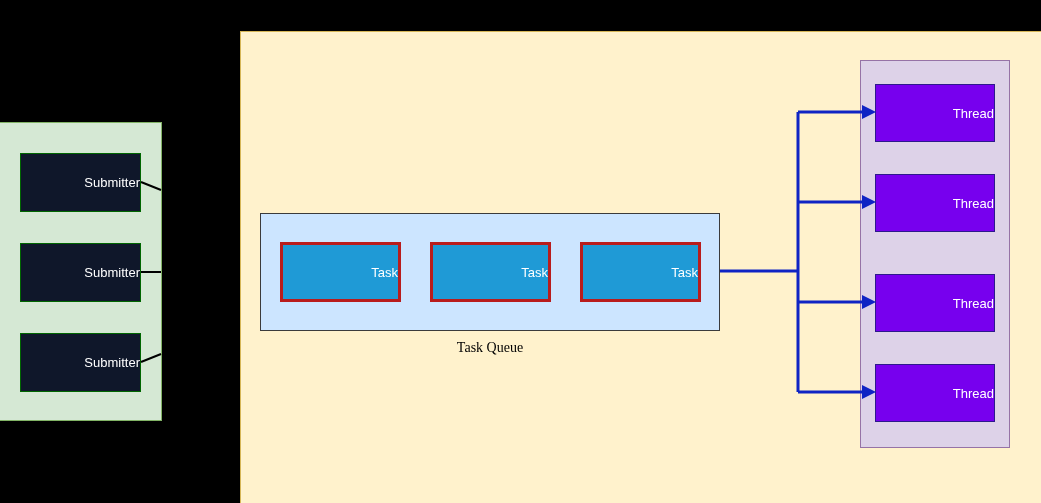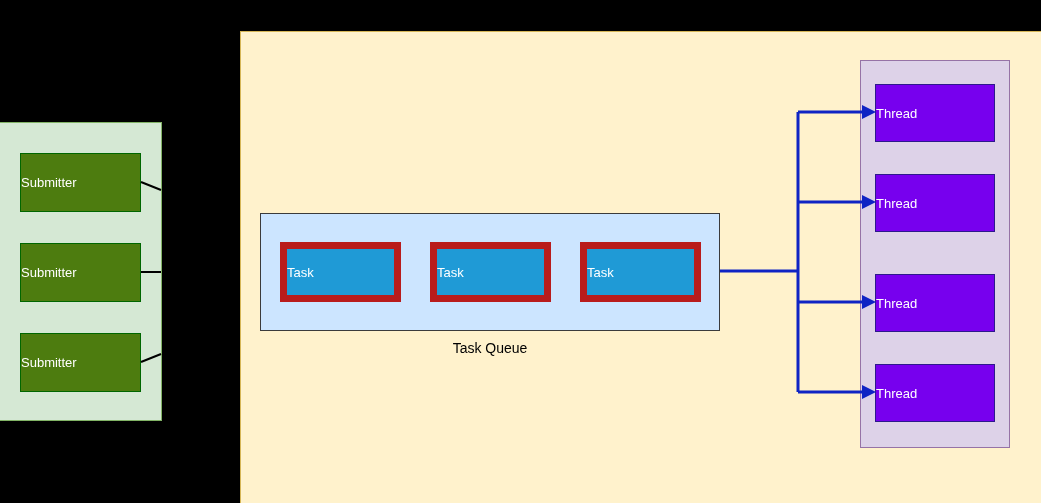--- a/index.html
+++ b/index.html
@@ -55,43 +55,43 @@
     background: #cce5ff;
     border: 1px solid #3b3b3b;
   }
 
   
   .node {
     position: absolute;
     box-sizing: border-box;
     display: flex;
     align-items: center;
-    justify-content: flex-start;
+    justify-content: flex-end;
     color: #ffffff;
     font-size: 13px;
     line-height: 1;
     white-space: nowrap;
   }
   .submitter-node {
     left: 20px;
     width: 121px;
     height: 59px;
-    background: #4d7c0f;
+    background: #0f172a;
     border: 1px solid #006600;
   }
   #submitter-0 { top: 153px; }
   #submitter-1 { top: 243px; }
   #submitter-2 { top: 333px; }
 
   .task-node {
     top: 242px;
     width: 121px;
     height: 60px;
     background: #1f9ad6;
-    border: 7px solid #b91c1c;
+    border: 3px solid #b91c1c;
   }
   #task-0 { left: 280px; }
   #task-1 { left: 430px; }
   #task-2 { left: 580px; }
 
   .thread-node {
     left: 875px;
     width: 120px;
     height: 58px;
     background: #7700ee;
@@ -103,20 +103,21 @@
   #thread-3 { top: 364px; }
 
   
   .caption {
     position: absolute;
     color: #000000;
     font-size: 14px;
     line-height: 1;
     white-space: nowrap;
     text-align: center;
+    font-family: Liberation Serif, serif;
   }
   #task-queue-caption {
     left: 260px;
     top: 341px;
     width: 460px;
   }
   #thread-pool-caption {
     left: 860px;
     top: 461px;
     width: 150px;

